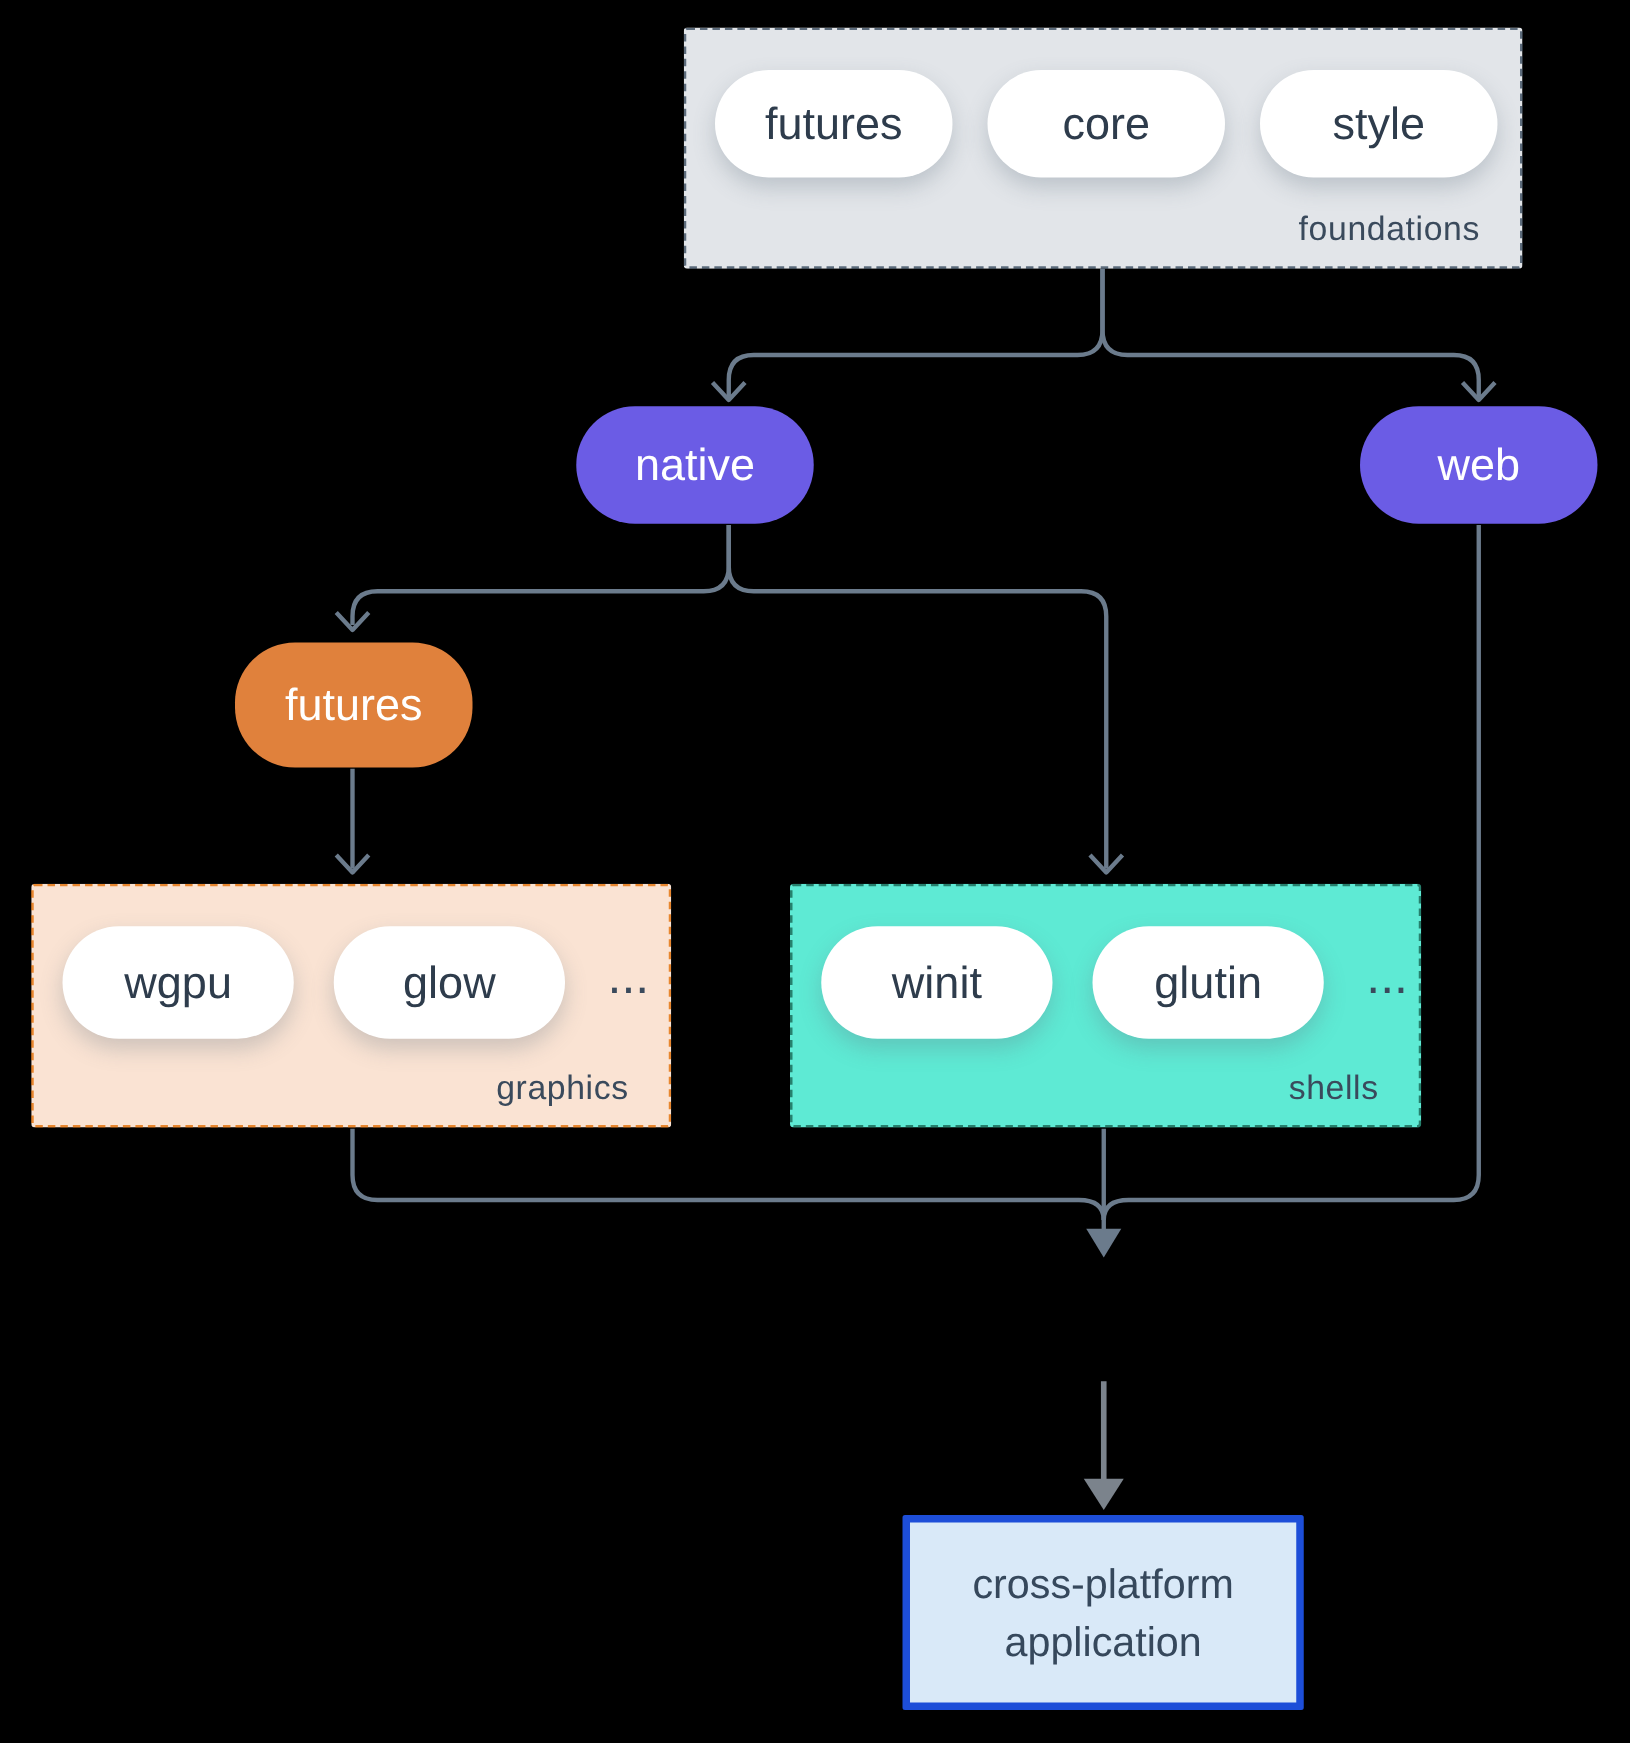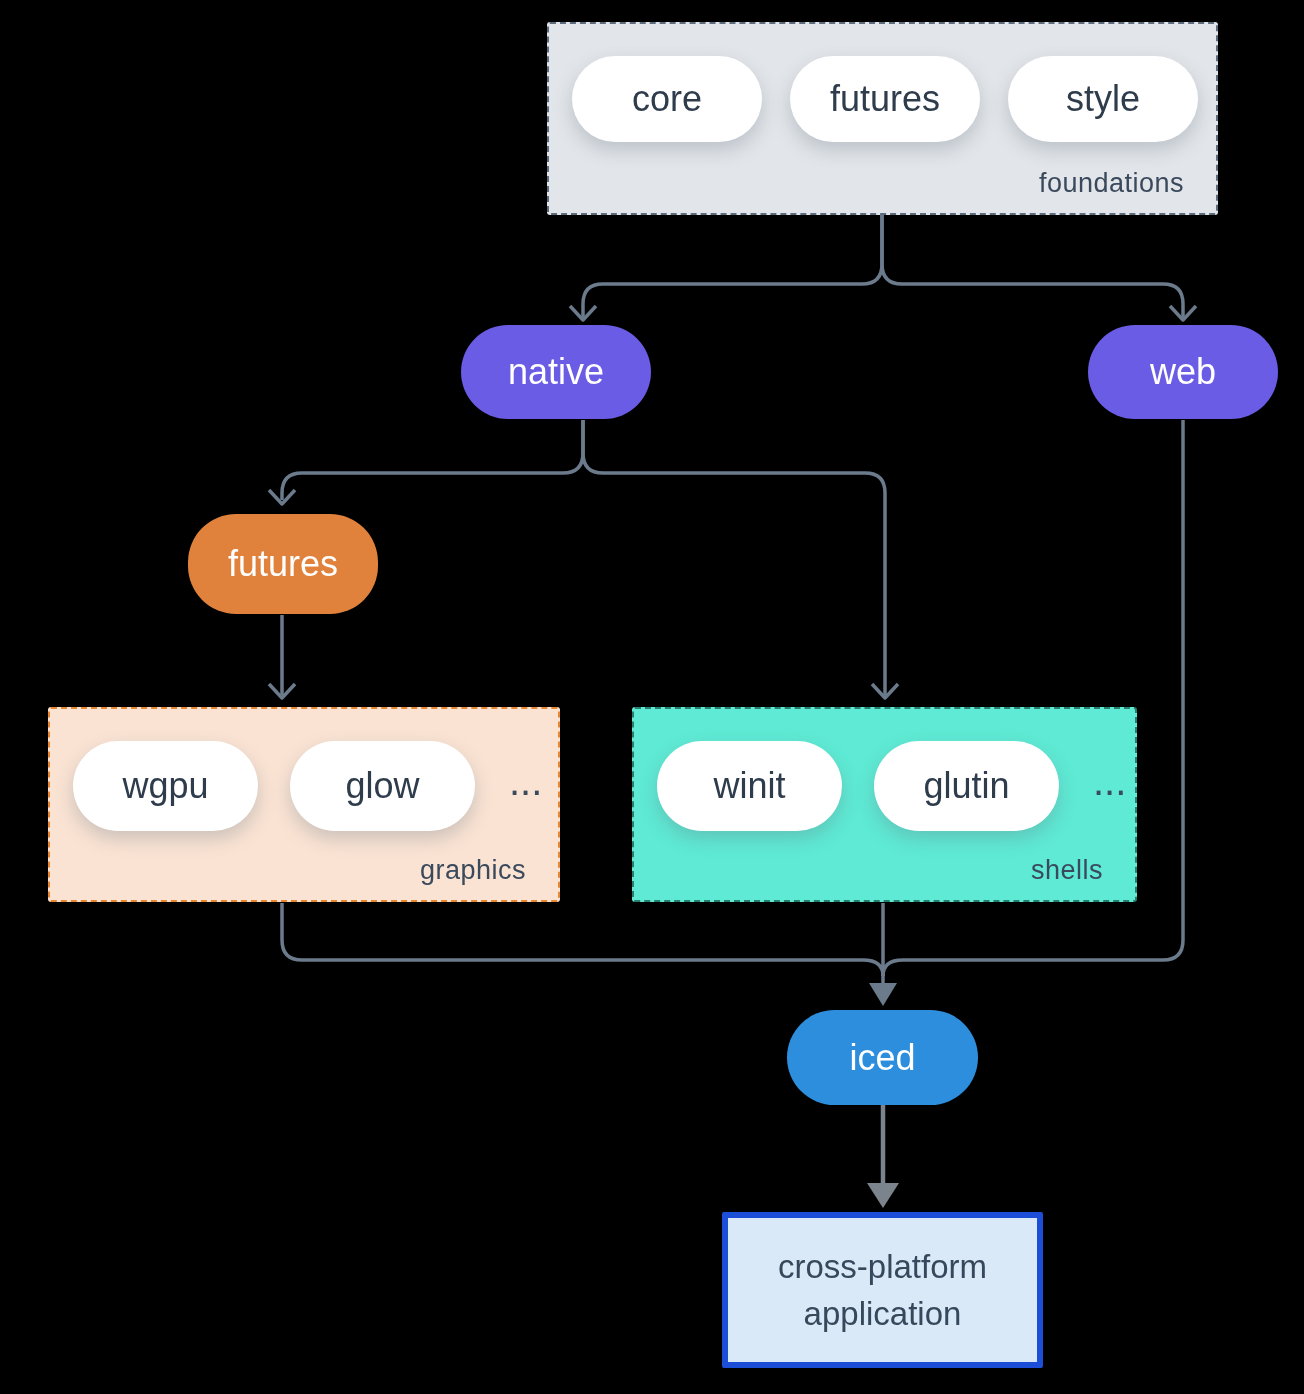--- a/index.html
+++ b/index.html
@@ -5,21 +5,21 @@
   html,body{margin:0;padding:0;background:#000;}
   .canvas{
     position:relative;width:1304px;height:1394px;background:#000;overflow:hidden;
     font-family:"Liberation Sans",sans-serif;
   }
   svg.edges{position:absolute;left:0;top:0;width:1304px;height:1394px;}
 
   
   .group{position:absolute;box-sizing:border-box;border-radius:3px;}
   .group-foundations{left:547px;top:22px;width:671px;height:193px;background:#e2e5e9;border:2px dashed #5d6c7c;}
-  .group-renderers{left:25px;top:707px;width:512px;height:195px;background:#fae3d3;border:2px dashed #e8872f;margin-left:23px;}
+  .group-renderers{left:25px;top:707px;width:512px;height:195px;background:#fae3d3;border:2px dashed #e8872f;}
   .group-shells{left:632px;top:707px;width:505px;height:195px;background:#5eead4;border:2px dashed #26806d;}
   .group-label{
     position:absolute;right:32px;bottom:14px;font-size:27px;color:#3a4a5c;letter-spacing:.5px;
   }
   .pill-row{position:absolute;left:23px;top:32px;display:flex;align-items:center;}
   .group-foundations .pill-row{gap:28px;}
   .group-renderers .pill-row,.group-shells .pill-row{gap:32px;}
   .white-pill{
     width:190px;height:86px;background:#fff;border-radius:44px;
     display:flex;align-items:center;justify-content:center;
@@ -77,22 +77,22 @@
       <path d="M 883 903 L 883 984"></path>
     </g>
     <path fill="#6b7b8c" d="M 869 983 L 897 983 L 883 1006 Z"></path>
 
     <path stroke="#7b838c" stroke-width="4.5" fill="none" d="M 883 1105 L 883 1184"></path>
     <path fill="#7b838c" d="M 867 1183 L 899 1183 L 883 1208 Z"></path>
   </svg>
 
   <div class="group group-foundations">
     <div class="pill-row">
+      <div class="white-pill">futures</div>
       <div class="white-pill">core</div>
-      <div class="white-pill">futures</div>
       <div class="white-pill">style</div>
     </div>
     <div class="group-label">foundations</div>
   </div>
 
   <div class="node node-native">native</div>
   <div class="node node-web">web</div>
 
   <div class="node node-graphics">futures</div>
 
@@ -107,20 +107,19 @@
 
   <div class="group group-shells">
     <div class="pill-row">
       <div class="white-pill">winit</div>
       <div class="white-pill">glutin</div>
       <div class="ellipsis">...</div>
     </div>
     <div class="group-label">shells</div>
   </div>
 
-  <div class="node node-iced">iced</div>
 
   <div class="app-box">
     <div>cross-platform</div>
     <div>application</div>
   </div>
 
 </div>
 
 </body></html>

